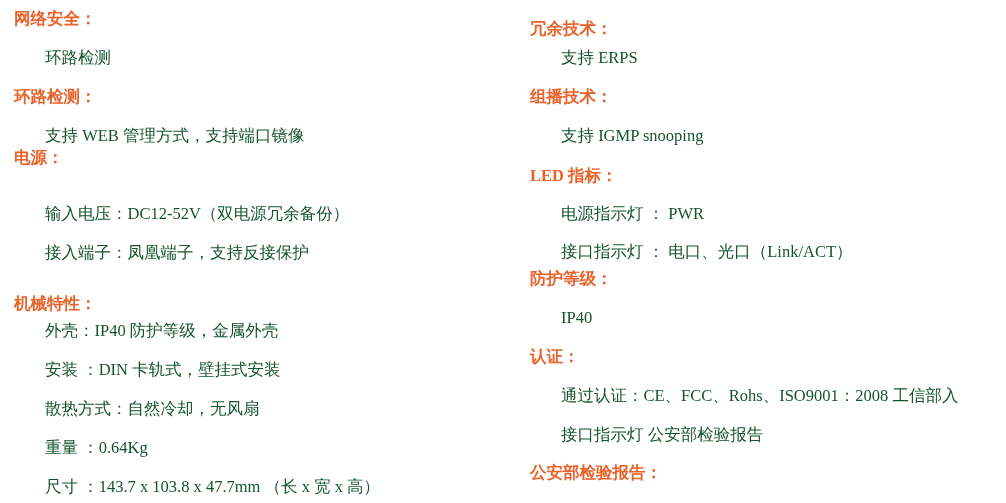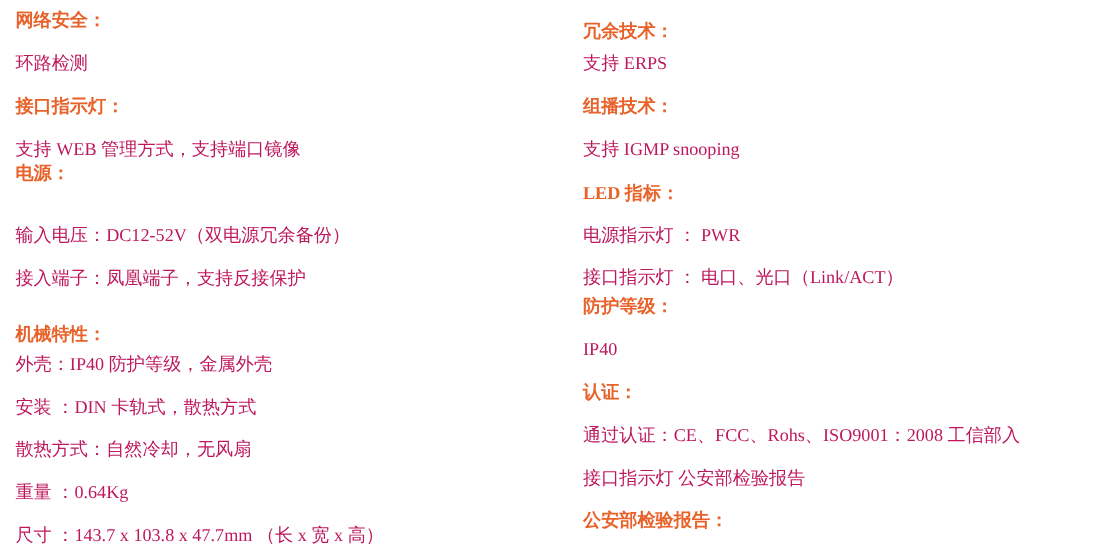--- a/index.html
+++ b/index.html
@@ -34,48 +34,49 @@
     width: 470px;
   }
   .heading {
     color: #e8622a;
     font-weight: bold;
     font-size: 16.5px;
     line-height: 1.05;
     font-family: "Liberation Serif", serif;
   }
   .body-line {
-    color: #be185d;
+    color: #14532d;
     font-size: 16.5px;
     line-height: 1.05;
     font-family: "Liberation Serif", serif;
+    margin-left: 31px;
   }
   
   .slot {
     position: absolute;
     left: 0;
     white-space: nowrap;
   }
 </style>
 </head>
 <body>
 
 <div class="page">
 
   <div class="col col-left">
     <div class="slot heading" style="top:10px">网络安全：</div>
     <div class="slot body-line" style="top:49px">环路检测</div>
-    <div class="slot heading" style="top:88px">接口指示灯：</div>
+    <div class="slot heading" style="top:88px">环路检测：</div>
     <div class="slot body-line" style="top:127px">支持 WEB 管理方式，支持端口镜像</div>
     <div class="slot heading" style="top:149px">电源：</div>
     <div class="slot body-line" style="top:205px">输入电压：DC12-52V（双电源冗余备份）</div>
     <div class="slot body-line" style="top:244px">接入端子：凤凰端子，支持反接保护</div>
     <div class="slot heading" style="top:295px">机械特性：</div>
     <div class="slot body-line" style="top:322px">外壳：IP40 防护等级，金属外壳</div>
-    <div class="slot body-line" style="top:361px">安装 ：DIN 卡轨式，散热方式</div>
+    <div class="slot body-line" style="top:361px">安装 ：DIN 卡轨式，壁挂式安装</div>
     <div class="slot body-line" style="top:400px">散热方式：自然冷却，无风扇</div>
     <div class="slot body-line" style="top:439px">重量 ：0.64Kg</div>
     <div class="slot body-line" style="top:478px">尺寸 ：143.7 x 103.8 x 47.7mm （长 x 宽 x 高）</div>
   </div>
 
   <div class="col col-right">
     <div class="slot heading" style="top:20px">冗余技术：</div>
     <div class="slot body-line" style="top:49px">支持 ERPS</div>
     <div class="slot heading" style="top:88px">组播技术：</div>
     <div class="slot body-line" style="top:127px">支持 IGMP snooping</div>

